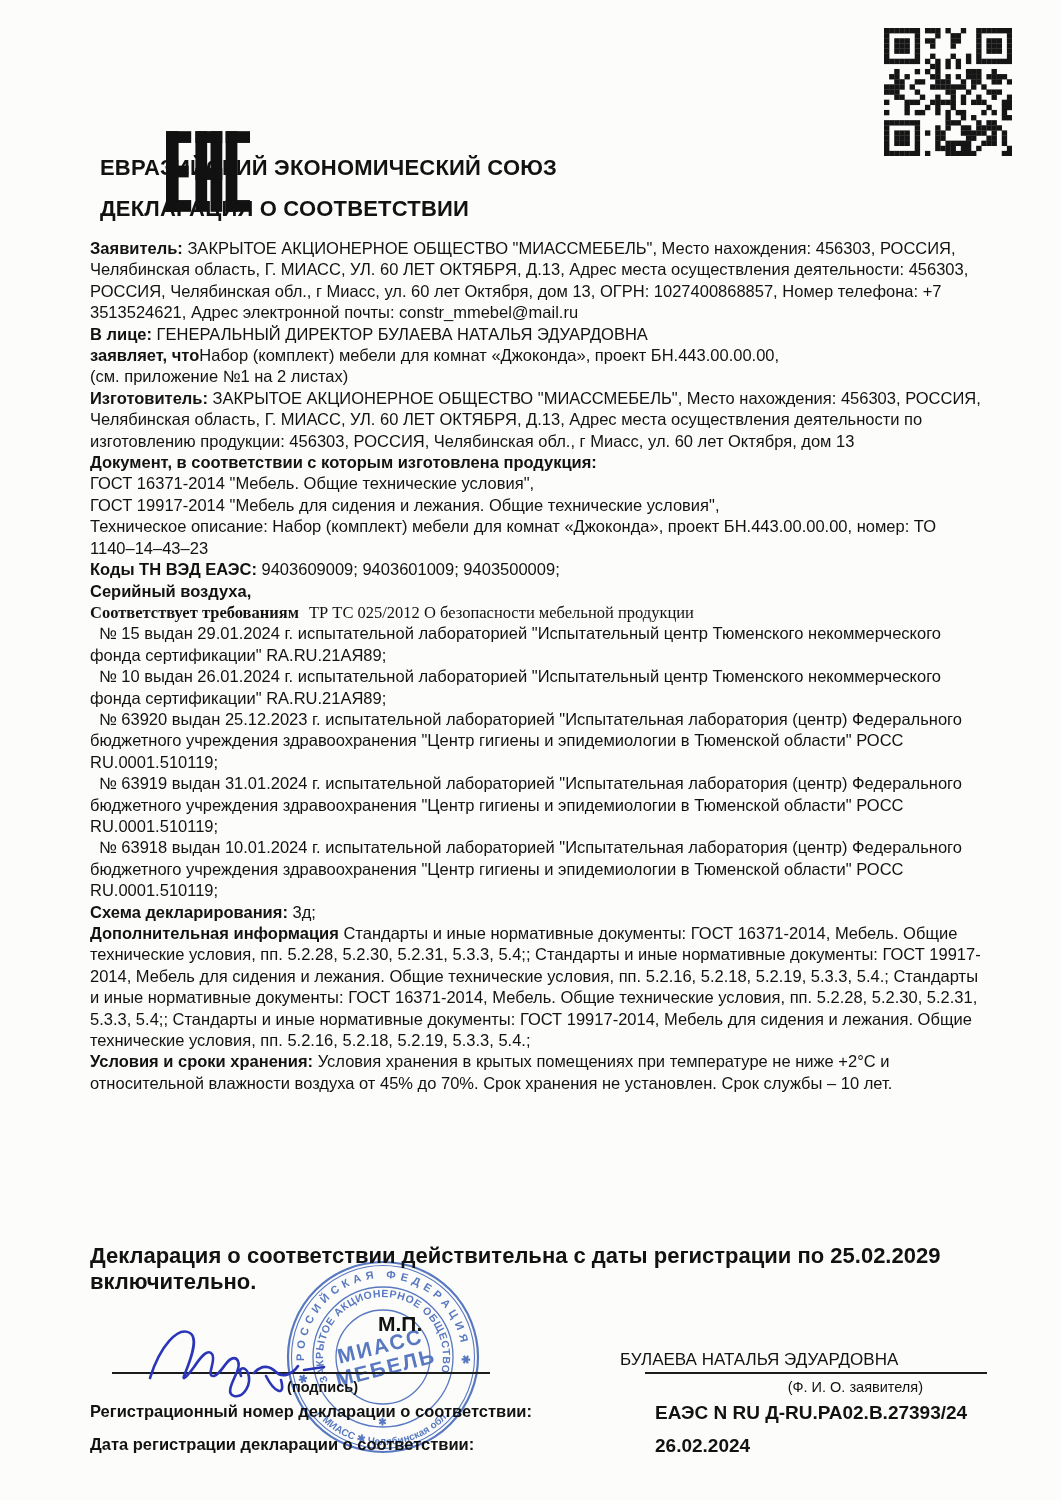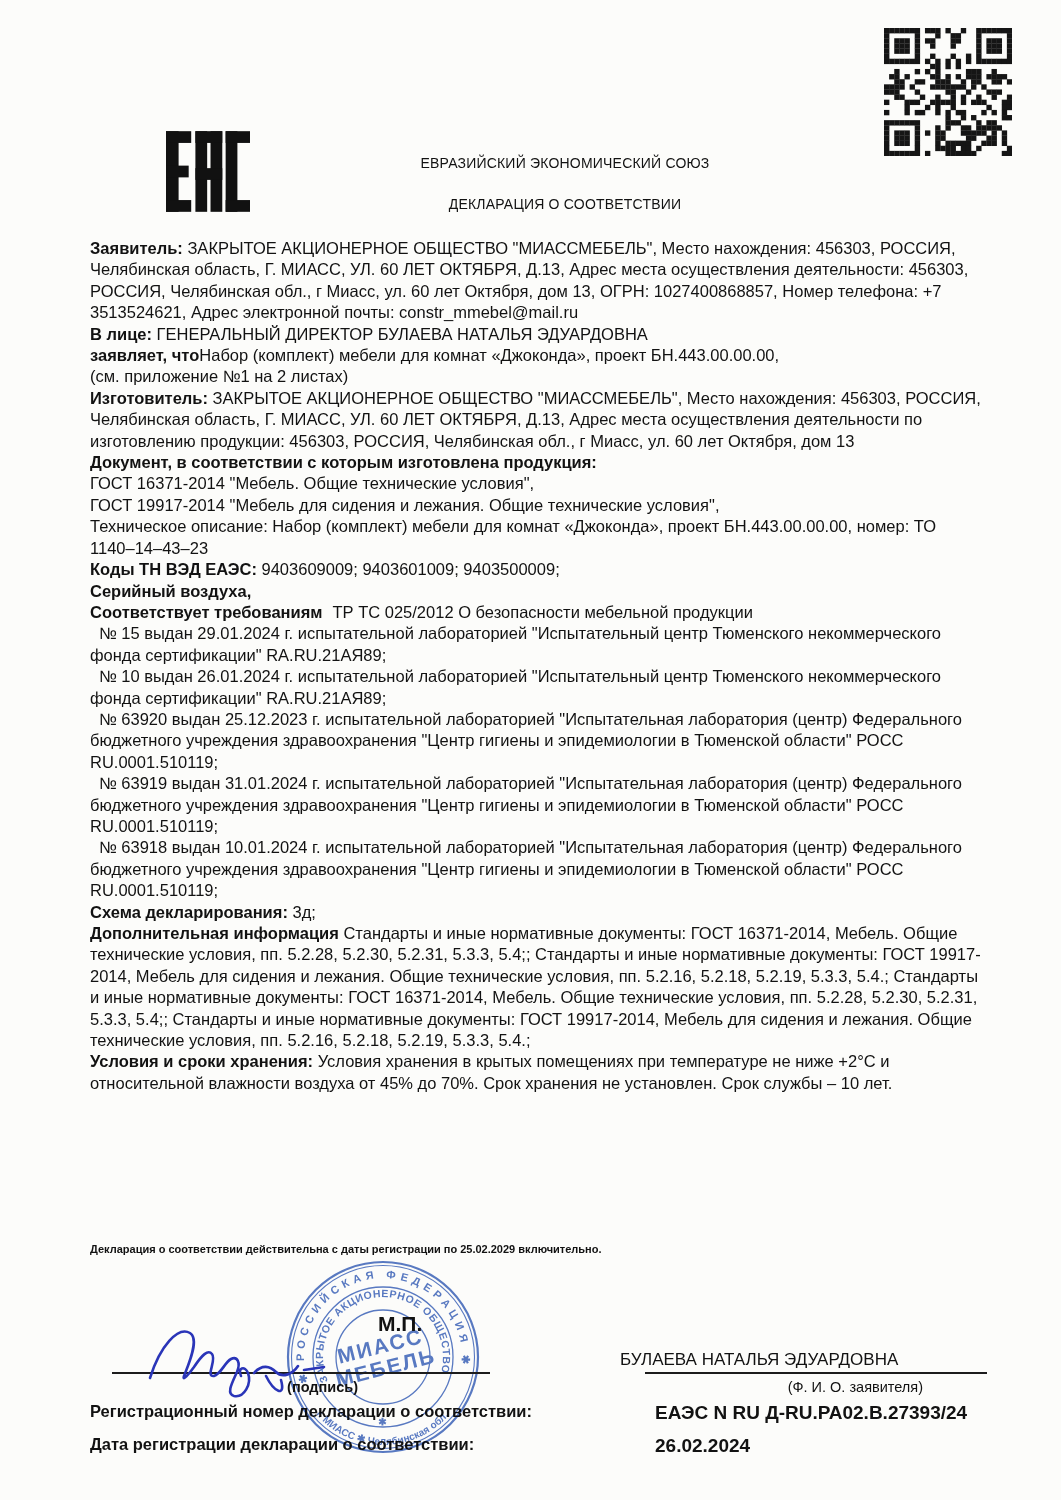--- a/index.html
+++ b/index.html
@@ -1,39 +1,39 @@
 <!DOCTYPE html>
 <html lang="ru"><head>
 <meta charset="utf-8">
 <style>
   html,body{margin:0;padding:0;background:#e8e8e8;}
   .page{position:relative;width:1061px;height:1500px;background:#fcfcfa;overflow:hidden;
         font-family:"Liberation Sans",sans-serif;color:#121212;}
   .abs{position:absolute;}
   
-  .hdr{left:100px;width:930px;text-align:center;font-weight:normal;font-size:14px;letter-spacing:.2px;}
+  .hdr{left:100px;width:930px;text-align:left;font-weight:bold;font-size:22px;letter-spacing:.2px;}
   .hdr-union{top:155px;}
   .hdr-title{top:196px;}
   
   .qr{left:884px;top:28px;width:128px;height:128px;}
   .eac{left:166px;top:131px;}
   
   .flow{left:90px;top:238px;width:892px;font-size:16.5px;line-height:21.4px;z-index:5;}
   .flow p{margin:0;}
   .flow b{font-weight:bold;}
   .mb12{margin-bottom:12px;}
   .mb6{margin-bottom:6px;}
-  .mt10{margin-top:10px;}
+  .mt10{margin-top:10px;font-family:Liberation Serif, serif;}
   .mt12{margin-top:12px;}
   .gap10{margin-left:10px;}
   .gap12{margin-left:0;}
   ul.protocols{margin:0;padding:0;list-style:none;}
   ul.protocols li{margin:0;text-indent:9px;}
   
-  .validity{left:90px;top:1243px;width:892px;font-weight:bold;font-size:11px;z-index:5;}
+  .validity{left:90px;top:1243px;width:892px;font-weight:bold;font-size:22px;z-index:5;}
   .stamp-wrap{left:283px;top:1252px;z-index:1;mix-blend-mode:multiply;opacity:.92;}
   .signature{left:142px;top:1316px;z-index:3;}
   .mp{left:378px;top:1312px;font-size:21px;font-weight:bold;z-index:4;}
   .sig-line{border-top:2.5px solid #1c1c1c;height:0;z-index:2;}
   .line-left{left:112px;top:1372px;width:378px;}
   .line-right{left:645px;top:1372px;width:342px;}
   .fio{left:620px;top:1350px;font-size:17px;z-index:4;}
   .cap{font-size:14.5px;text-align:right;z-index:4;}
   .cap-sign{left:168px;top:1379px;width:190px;font-weight:bold;}
   .cap-fio{left:683px;top:1379px;width:240px;}

